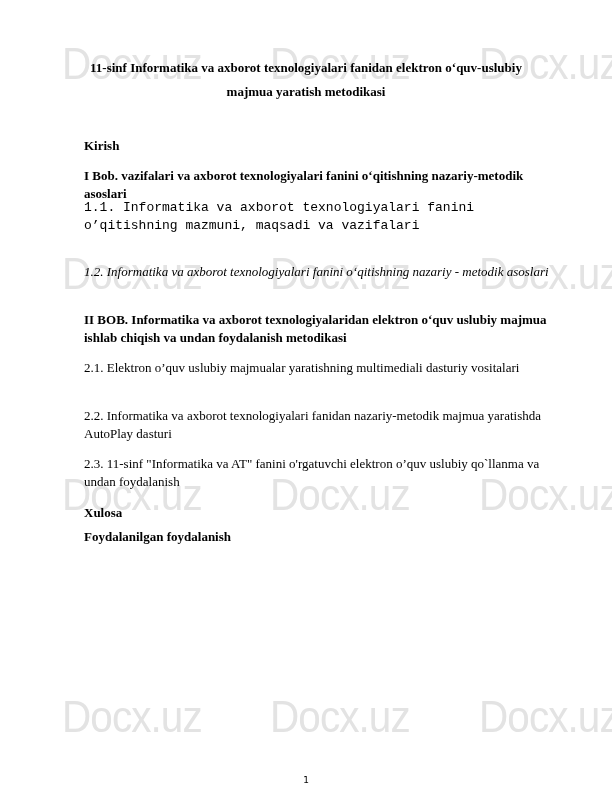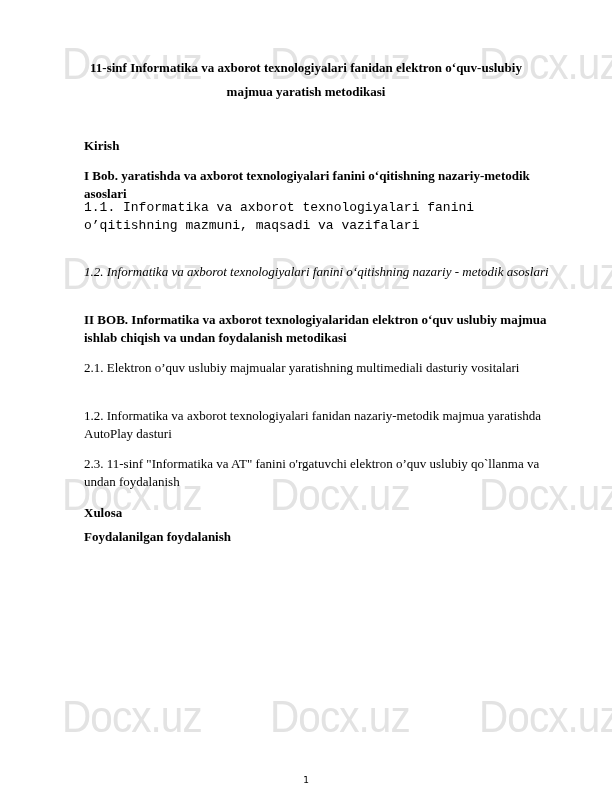--- a/index.html
+++ b/index.html
@@ -119,25 +119,25 @@
     <span class="wm b">Docx.uz</span>
     <span class="wm c">Docx.uz</span>
   </div>
 </div>
 
 <div class="page">
   <div class="title">11-sinf Informatika va axborot texnologiyalari fanidan elektron o‘quv-uslubiy majmua yaratish metodikasi</div>
 
   <div class="toc">
     <div class="item b" style="top:137px;">Kirish</div>
-    <div class="item b" style="top:167px;">I Bob.  yaratishda va axborot texnologiyalari fanini o‘qitishning nazariy-metodik asoslari</div>
+    <div class="item b" style="top:167px;">I Bob.  vazifalari va axborot texnologiyalari fanini o‘qitishning nazariy-metodik asoslari</div>
     <div class="item" style="top:199px;font-family:Liberation Mono, monospace;">1.1. Informatika va axborot texnologiyalari fanini o’qitishning mazmuni, maqsadi va vazifalari</div>
     <div class="item" style="top:263px;font-style:italic;">1.2. Informatika va axborot texnologiyalari fanini o‘qitishning nazariy - metodik asoslari</div>
     <div class="item b" style="top:311px;">II BOB.  Informatika va axborot texnologiyalaridan elektron o‘quv uslubiy majmua ishlab chiqish va undan foydalanish metodikasi</div>
     <div class="item" style="top:359px;">2.1. Elektron o’quv uslubiy majmualar yaratishning multimediali dasturiy vositalari</div>
-    <div class="item" style="top:407px;">1.2. Informatika va axborot texnologiyalari fanidan nazariy-metodik majmua yaratishda AutoPlay dasturi</div>
+    <div class="item" style="top:407px;">2.2. Informatika va axborot texnologiyalari fanidan nazariy-metodik majmua yaratishda AutoPlay dasturi</div>
     <div class="item" style="top:455px;">2.3. 11-sinf "Informatika va AT" fanini o'rgatuvchi elektron o’quv uslubiy qo`llanma va undan foydalanish</div>
     <div class="item b" style="top:504px;">Xulosa</div>
     <div class="item b" style="top:528px;">Foydalanilgan foydalanish</div>
   </div>
 
   <div class="page-number">1</div>
 </div>
 
 </body></html>

